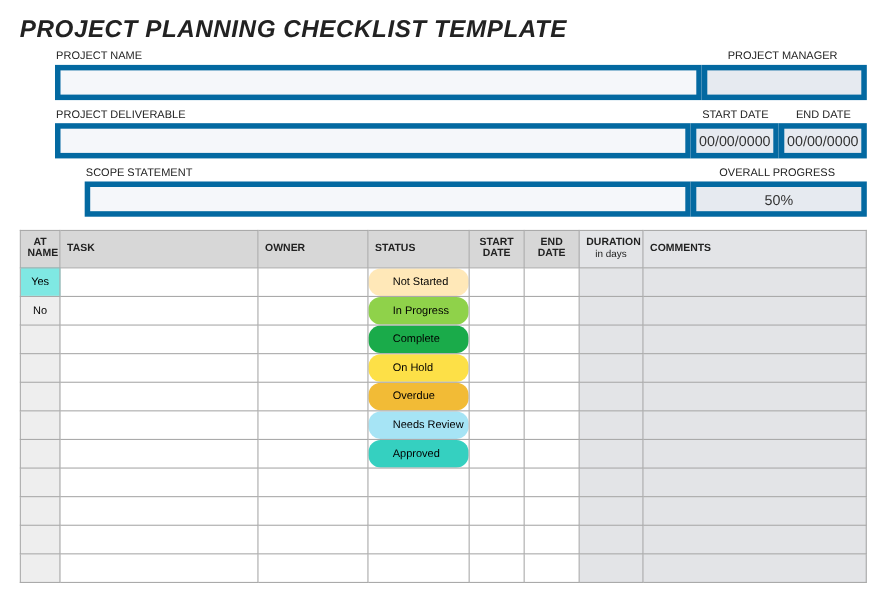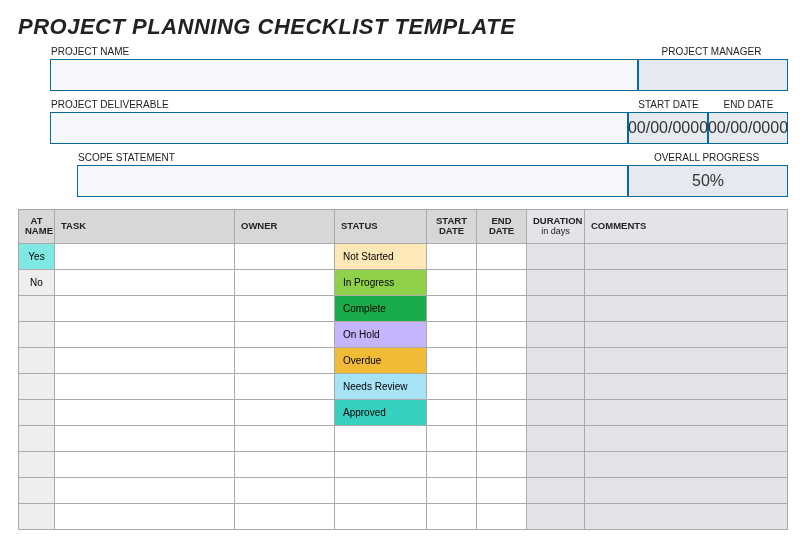--- a/index.html
+++ b/index.html
@@ -27,26 +27,26 @@
   .field-label {
     font-size: 10px;
     color: #222;
     margin-bottom: 2px;
     padding-left: 1px;
   }
   .field-label.right { text-align: center; padding-right: 4px; }
   .field-label.center { text-align: center; }
   .input-box {
     background: #f5f7fa;
-    border: 1px solid #0369a1;
+    border: 5px solid #0369a1;
     height: 32px;
     display: flex;
     align-items: center;
     justify-content: center;
-    font-size: 16px;
+    font-size: 13px;
     color: #333;
   }
   .input-box.dark { background: #e6eaf0; }
   table {
     width: 100%;
     border-collapse: collapse;
     table-layout: fixed;
   }
   th, td {
     border: 1px solid #aaa;
@@ -76,22 +76,23 @@
   td.dur-cell { background: #e3e4e7; }
   .col-comments { width: auto; background: #e3e4e7 !important; }
   td.comments-cell { background: #e3e4e7; }
   td.risk-cell { background: #eeeeee; text-align: center; }
   .risk-yes { background: #7fe8e3 !important; }
   .status-cell { padding: 0; }
   .status-chip {
     height: 100%;
     display: flex;
     align-items: center;
-    padding-left: 8px;
+    padding-left: 22px;
     font-size: 10px;
+    border-radius: 11px;
   }
 </style>
 </head>
 <body>
 
 <div class="title">PROJECT PLANNING CHECKLIST TEMPLATE</div>
 
 <div class="section-row">
   <div class="field-group" style="flex:1;">
     <div class="field-label">PROJECT NAME</div>
@@ -190,21 +191,21 @@
         <td></td>
         <td></td>
         <td class="dur-cell"></td>
         <td class="comments-cell"></td>
       </tr>
       <tr>
         <td class="risk-cell "></td>
         <td></td>
         <td></td>
         <td class="status-cell">
-          <div class="status-chip" style="background: #c4b5fd;">On Hold</div>
+          <div class="status-chip" style="background: #fde047;">On Hold</div>
         </td>
         <td></td>
         <td></td>
         <td class="dur-cell"></td>
         <td class="comments-cell"></td>
       </tr>
       <tr>
         <td class="risk-cell "></td>
         <td></td>
         <td></td>

